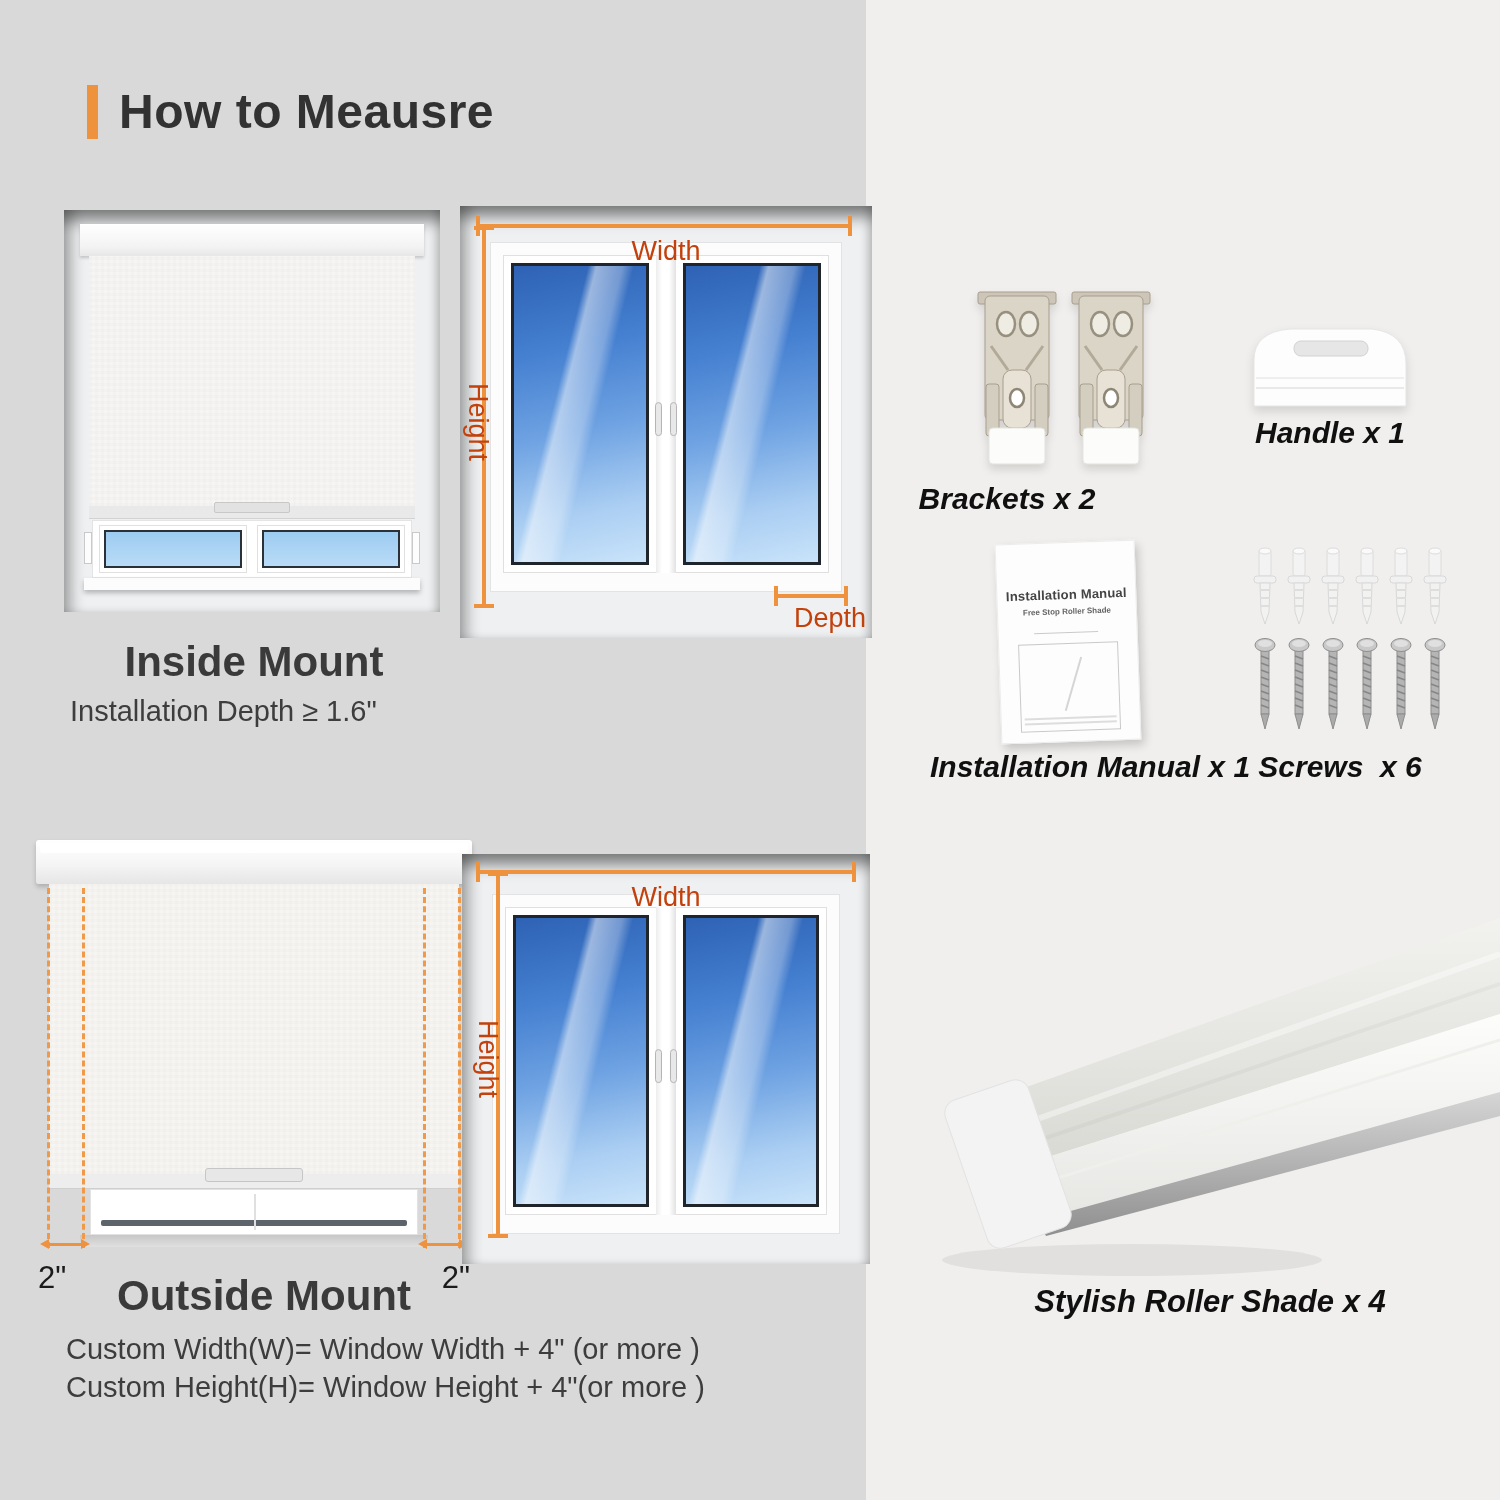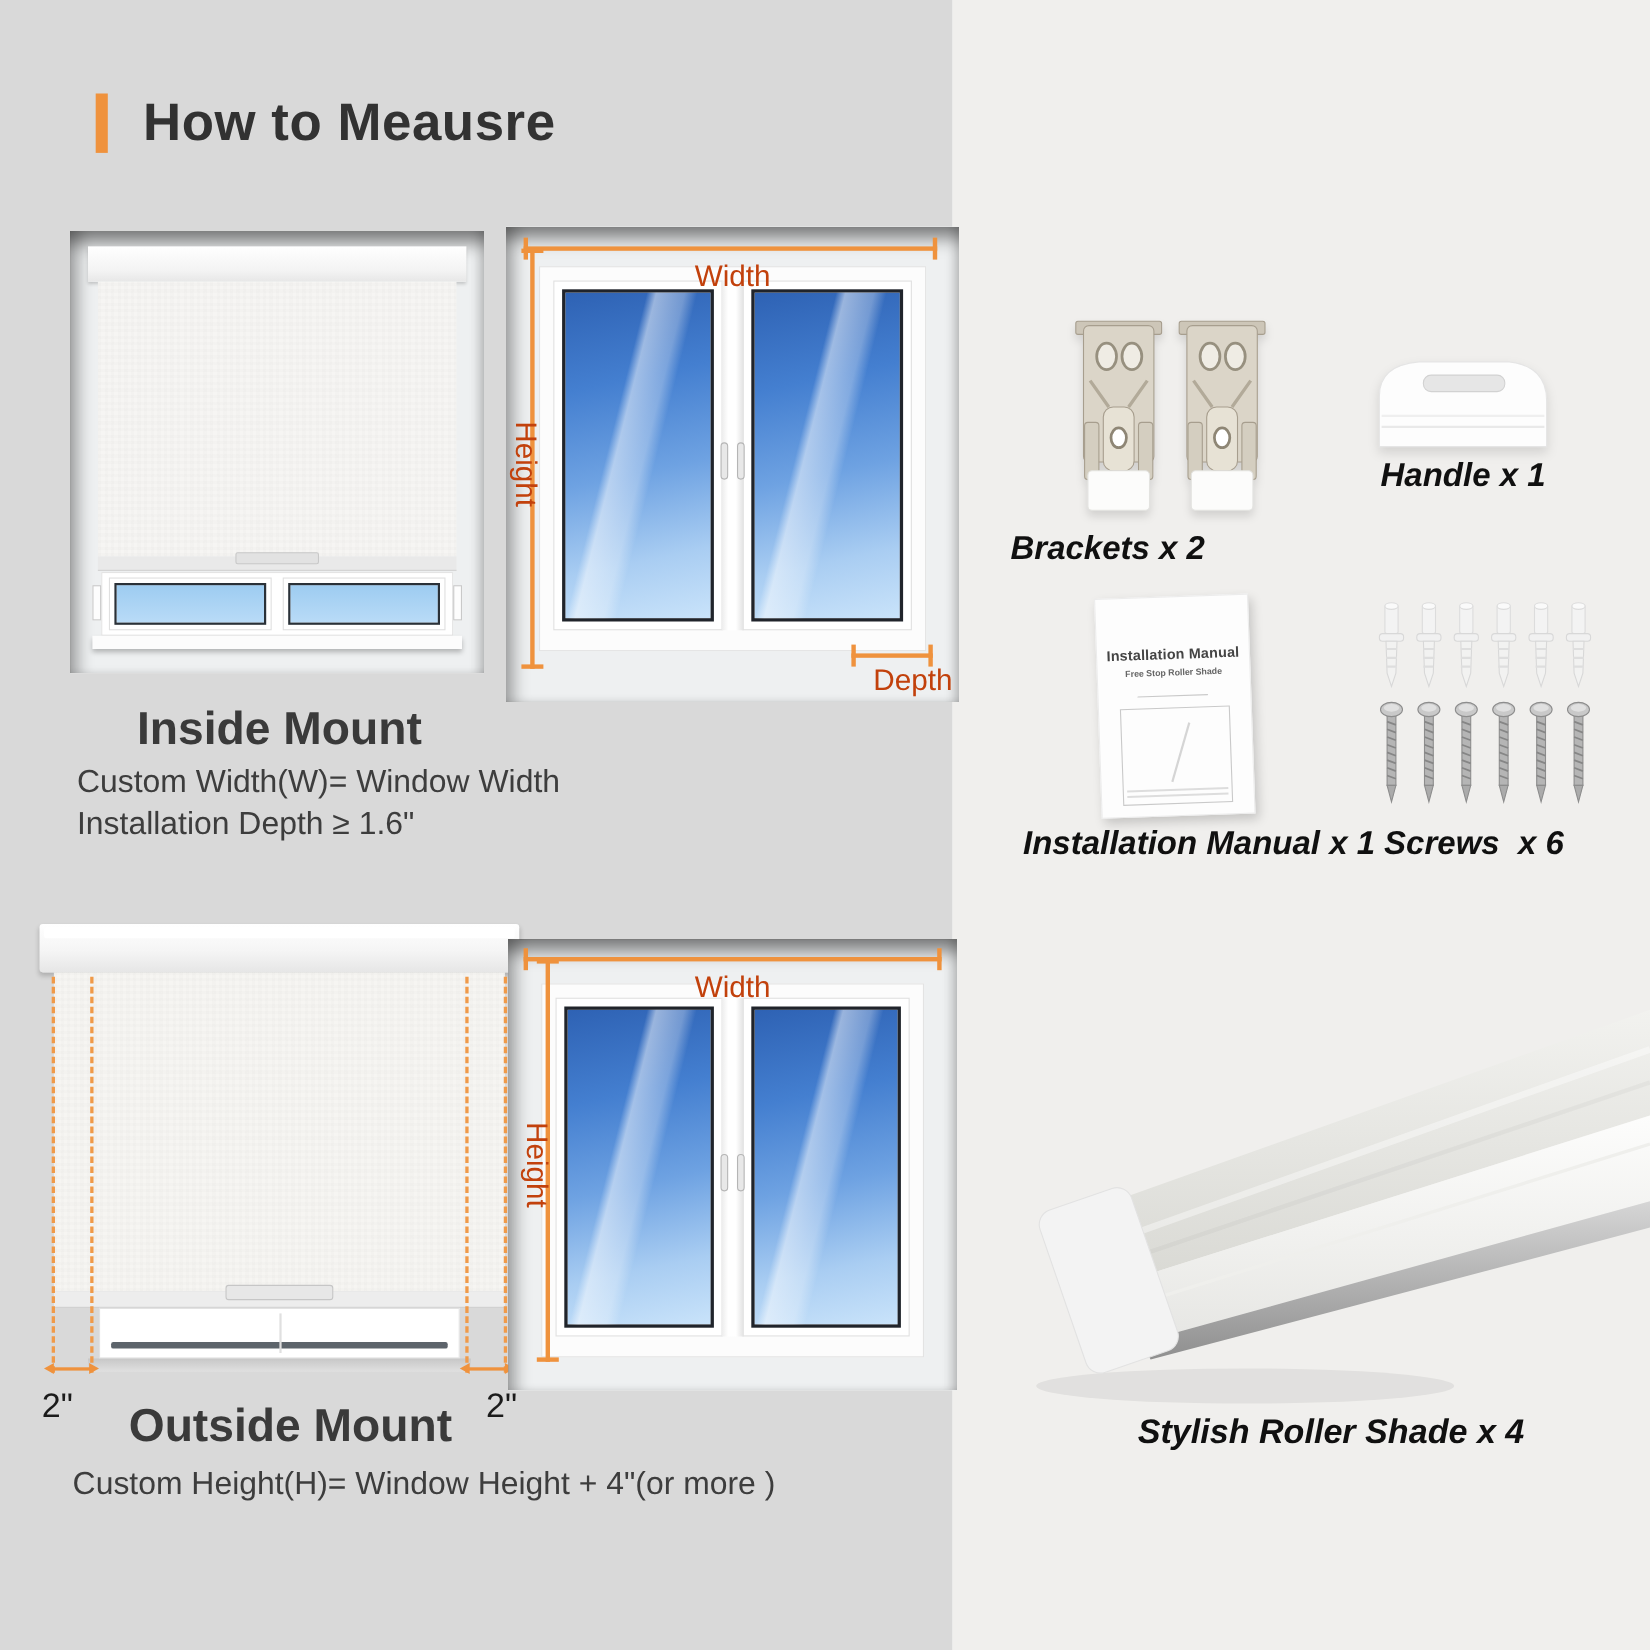--- a/index.html
+++ b/index.html
@@ -6,21 +6,21 @@
   html,body { background:#ffffff; }
   body { font-family:"Liberation Sans", sans-serif; }
   .page { position:relative; width:1500px; height:1500px; overflow:hidden; }
 
   
   .panel { position:absolute; top:0; height:1500px; }
   .panel-left  { left:0; width:866px; background:#d9d9d9; }
   .panel-right { left:866px; width:634px; background:#f0efed; }
 
   
-  .sec-head { position:absolute; display:flex; align-items:flex-end; gap:32px;padding-left:32px; }
+  .sec-head { position:absolute; display:flex; align-items:flex-end; gap:21px;padding-left:32px; }
   .head-left  { left:55px;  top:84px; }
   .head-right { left:908px; top:84px; }
   .accent-bar { width:11px; height:54px; background:#ef923d; }
   .sec-title { font-size:48px; font-weight:bold; color:#323232; letter-spacing:.5px; }
 
   
   .hmeas { position:absolute; height:4px; background:#ef923d; }
   .hmeas::before,.hmeas::after { content:""; position:absolute; top:-8px; width:4px; height:20px; background:#ef923d; }
   .hmeas::before { left:0; } .hmeas::after { right:0; }
   .vmeas { position:absolute; width:4px; background:#ef923d; }
@@ -221,21 +221,20 @@
     <div class="hmeas wm"></div>
     <div class="mlabel wl">Width</div>
     <div class="vmeas hm"></div>
     <div class="mlabel hl">Height</div>
     <div class="hmeas dm"></div>
     <div class="mlabel dl">Depth</div>
   </div>
 
   <h2 class="mount-heading inside-heading">Inside Mount</h2>
   <div class="spec-lines inside-lines">
-    <p>Custom Width(W)= Window Width</p>
     <p>Installation Depth ≥ 1.6"</p>
   </div>
 
   <div class="shadeC">
     <div class="cassetteC"></div>
     <div class="fabricC"></div>
     <div class="bbarC"></div>
     <div class="winbandC"></div>
     <div class="sillshC"></div>
     <div class="dash d1"></div>
@@ -263,20 +262,21 @@
       </div>
     </div>
     <div class="hmeas wm"></div>
     <div class="mlabel wl">Width</div>
     <div class="vmeas hm"></div>
     <div class="mlabel hl">Height</div>
   </div>
 
   <h2 class="mount-heading outside-heading">Outside Mount</h2>
   <div class="spec-lines outside-lines">
+    <p>Custom Width(W)= Window Width + 4" (or more )</p>
     <p>Custom Height(H)= Window Height + 4"(or more )</p>
   </div>
 
 
   <svg class="bracket-svg b1">
       <use href="#sym-bracket"></use>
     </svg>
   <svg class="bracket-svg b2">
       <use href="#sym-bracket"></use>
     </svg>

